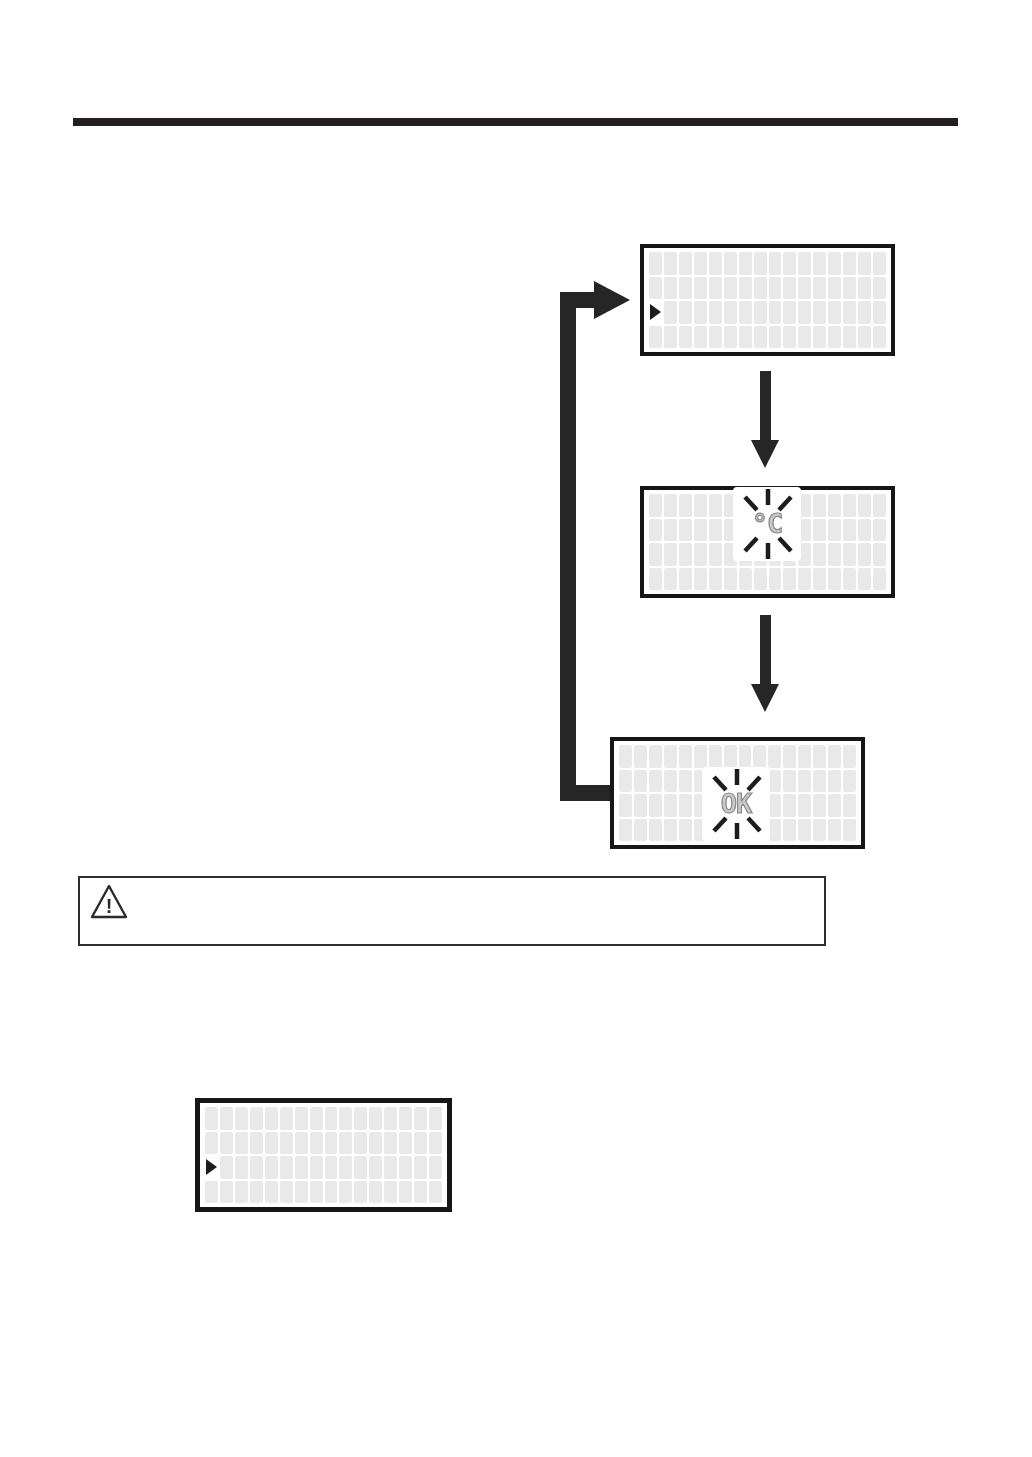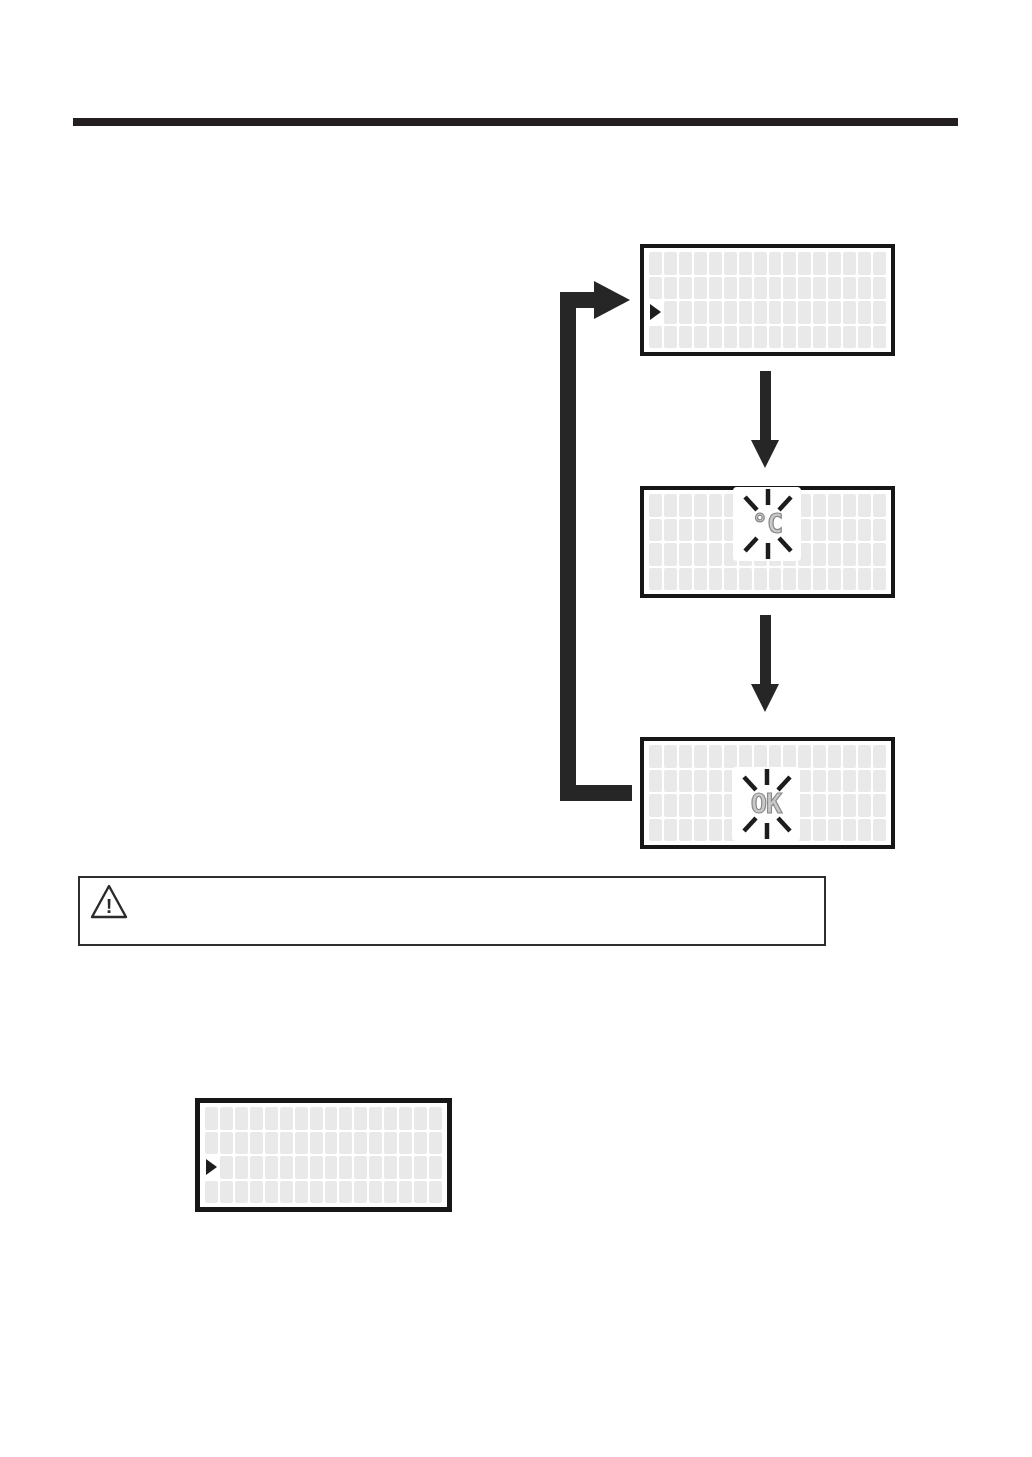--- a/index.html
+++ b/index.html
@@ -19,21 +19,21 @@
   .lcd-grid{display:grid;gap:2px;width:100%;height:100%;}
   .lcd-cell{background:#e9e9e9;border-radius:2px;position:relative;}
   .lcd-cell.has-cursor{background:#ffffff;}
   .lcd-cursor{
     position:absolute;left:1px;top:50%;transform:translateY(-50%);
     width:0;height:0;border-left:11px solid #1d1d1d;
     border-top:8px solid transparent;border-bottom:8px solid transparent;
   }
   .screen1{left:640px;top:244px;width:255px;height:112px;}
   .screen2{left:640px;top:486px;width:255px;height:112px;}
-  .screen3{left:640px;top:737px;width:255px;height:112px;text-decoration:underline;}
+  .screen3{left:610px;top:737px;width:255px;height:112px;text-decoration:underline;}
   .screen4{left:195px;top:1098px;width:257px;height:114px;border-width:5px;}
 
   
   .blink-overlay{position:absolute;width:68px;height:74px;background:#ffffff;border-radius:4px;}
   .blink-overlay svg{position:absolute;left:0;top:0;width:100%;height:100%;}
   .ghost-text{
     position:absolute;left:0;right:0;top:50%;transform:translateY(-52%);
     text-align:center;font-family:"DejaVu Sans Mono",monospace;font-weight:bold;
     font-size:27px;line-height:27px;color:#c9c9c9;letter-spacing:-1px;
     -webkit-text-stroke:1.2px #8a8a8a;

